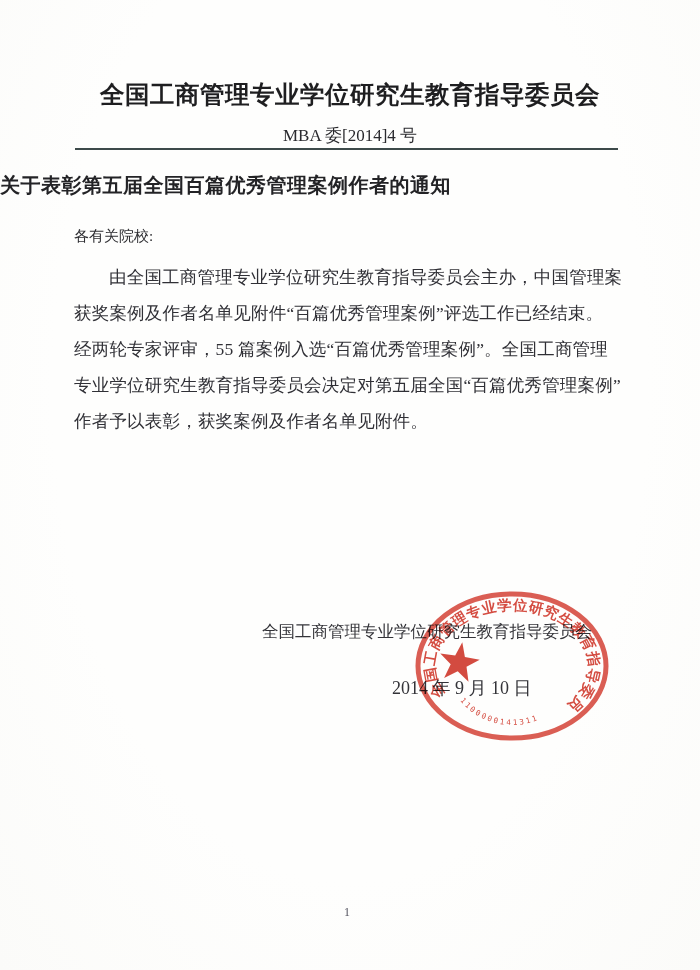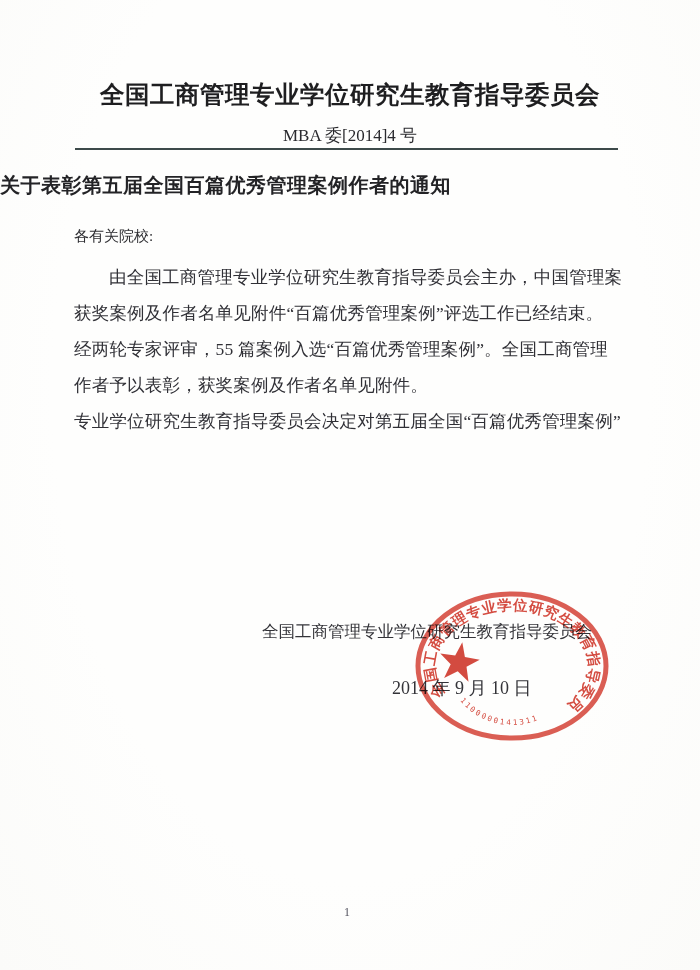--- a/index.html
+++ b/index.html
@@ -126,22 +126,22 @@
   <div class="header-rule"></div>
 
   <div class="subject-title">关于表彰第五届全国百篇优秀管理案例作者的通知</div>
 
   <div class="salutation">各有关院校:</div>
 
   <div class="body-block">
     <div class="body-line indent">由全国工商管理专业学位研究生教育指导委员会主办，中国管理案</div>
     <div class="body-line">获奖案例及作者名单见附件“百篇优秀管理案例”评选工作已经结束。</div>
     <div class="body-line">经两轮专家评审，55 篇案例入选“百篇优秀管理案例”。全国工商管理</div>
+    <div class="body-line">专业学位研究生教育指导委员会决定对第五届全国“百篇优秀管理案例”</div>
     <div class="body-line">作者予以表彰，获奖案例及作者名单见附件。</div>
-    <div class="body-line">专业学位研究生教育指导委员会决定对第五届全国“百篇优秀管理案例”</div>
   </div>
 
   <div class="signature-org">全国工商管理专业学位研究生教育指导委员会</div>
 
   <div class="signature-date">2014 年 9 月 10 日</div>
 
   <svg class="seal" viewBox="0 0 216 180" xmlns="http://www.w3.org/2000/svg">
     <defs>
       <path id="seal-ring-text-path" d="M 41.3,116 A 77,56 0 1 1 157.5,130.9" fill="none"></path>
       <path id="seal-number-path" d="M 46.2,103.3 A 64,59 0 0 0 153.3,129.7" fill="none"></path>

